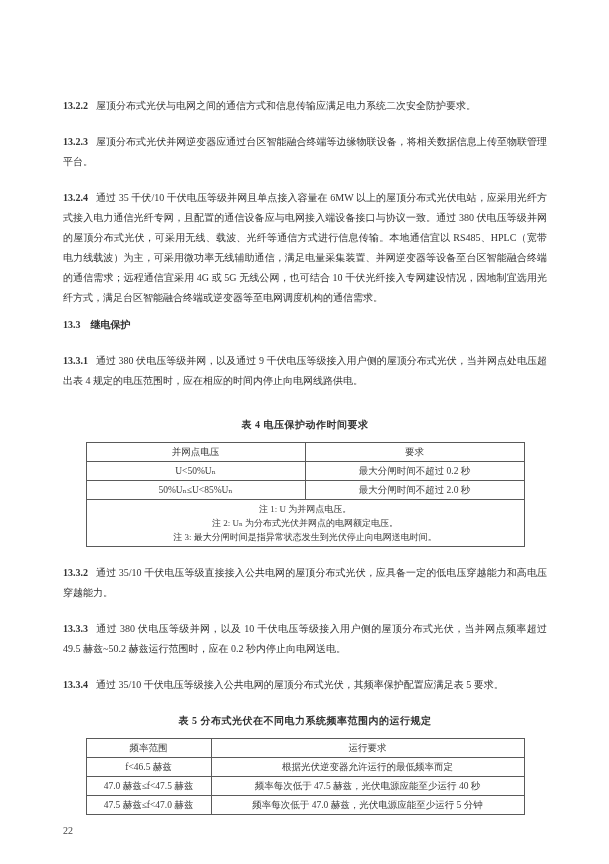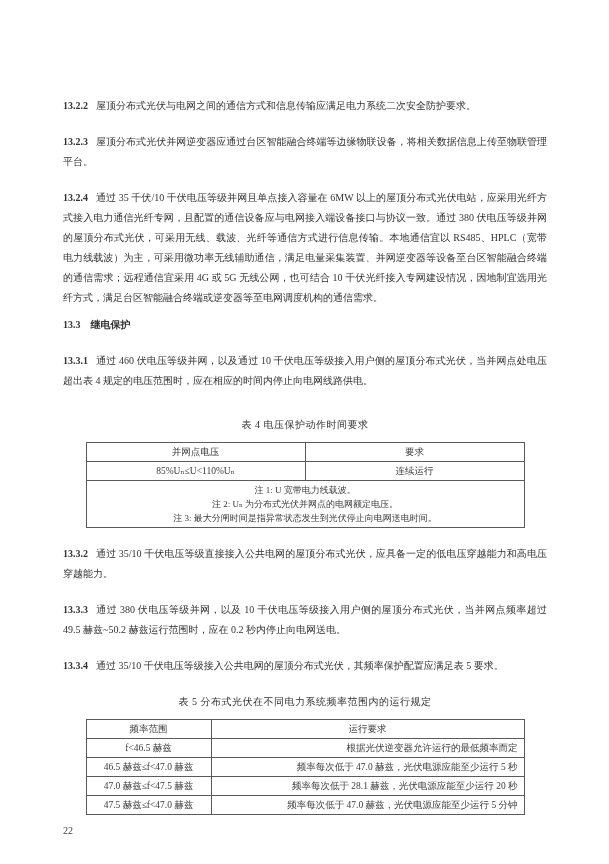--- a/index.html
+++ b/index.html
@@ -7,76 +7,80 @@
     width:609px;height:864px;overflow:hidden;background:#ffffff;
     box-sizing:border-box;padding:80px 62px 0 63px;
     font-family:"Liberation Serif","DejaVu Serif",serif;
     font-size:10px;line-height:20px;color:#333333;
   }
   p.clause{margin:16px 0 7px 0;text-align:justify;}
   p.clause .num{font-weight:bold;margin-right:8px;white-space:nowrap;}
   p.heading{margin:2px 0 7px 0;font-weight:bold;}
   p.heading .num{margin-right:10px;}
   .tcap{
-    text-align:center;font-weight:normal;font-size:10px;
+    text-align:center;font-weight:bold;font-size:10px;
     margin:24px 0 7px 0;letter-spacing:.5px;
   }
   .tcap5{margin-top:16px;}
   table.doc-table{
     border-collapse:collapse;margin:1px auto;width:438px;
     font-size:9.5px;color:#3a3a3a;table-layout:fixed;
   }
   table.doc-table th,table.doc-table td{
     border:1px solid #5a5a5a;padding:2px 6px;text-align:center;
     height:14px;line-height:14px;font-weight:normal;overflow:hidden;
   }
   table.doc-table{border:1.5px solid #3a3a3a;}
   table.t4 col{width:219px;}
   table.t5 col.c1{width:125px;}
   table.t5 col.c2{width:313px;}
-  table.t5 td.left{text-align:right;padding-left:6px;}
+  table.t5 td.left{text-align:center;padding-left:6px;}
   td.notes{text-align:left;padding:3px 6px 4px 6px;height:auto;line-height:16px;font-size:9px;}
   td.notes div{white-space:nowrap;overflow:hidden;}
   .sec-gap{margin-top:4px;}
   .pagenum{
     text-align:left;margin-top:6px;font-size:10px;color:#444;
   }
 </style>
 </head>
 <body>
 
 <p class="clause"><span class="num">13.2.2</span><span>屋顶分布式光伏与电网之间的通信方式和信息传输应满足电力系统二次安全防护要求。</span></p>
 
 <p class="clause"><span class="num">13.2.3</span><span>屋顶分布式光伏并网逆变器应通过台区智能融合终端等边缘物联设备，将相关数据信息上传至物联管理平台。</span></p>
 
 <p class="clause"><span class="num">13.2.4</span><span>通过 35 千伏/10 千伏电压等级并网且单点接入容量在 6MW 以上的屋顶分布式光伏电站，应采用光纤方式接入电力通信光纤专网，且配置的通信设备应与电网接入端设备接口与协议一致。通过 380 伏电压等级并网的屋顶分布式光伏，可采用无线、载波、光纤等通信方式进行信息传输。本地通信宜以 RS485、HPLC（宽带电力线载波）为主，可采用微功率无线辅助通信，满足电量采集装置、并网逆变器等设备至台区智能融合终端的通信需求；远程通信宜采用 4G 或 5G 无线公网，也可结合 10 千伏光纤接入专网建设情况，因地制宜选用光纤方式，满足台区智能融合终端或逆变器等至电网调度机构的通信需求。</span></p>
 
 <p class="heading"><span class="num">13.3</span><span>继电保护</span></p>
 
-<p class="clause"><span class="num">13.3.1</span><span>通过 460 伏电压等级并网，以及通过 10 千伏电压等级接入用户侧的屋顶分布式光伏，当并网点处电压超出表 4 规定的电压范围时，应在相应的时间内停止向电网线路供电。</span></p>
+<p class="clause"><span class="num">13.3.1</span><span>通过 380 伏电压等级并网，以及通过 9 千伏电压等级接入用户侧的屋顶分布式光伏，当并网点处电压超出表 4 规定的电压范围时，应在相应的时间内停止向电网线路供电。</span></p>
 
 <div class="tcap">表 4 电压保护动作时间要求</div>
 
 <table class="doc-table t4">
   <colgroup>
       <col>
       <col>
     </colgroup>
   <tbody>
       <tr>
     <th>并网点电压</th>
     <th>要求</th>
   </tr>
   <tr>
-    <td>85%Uₙ≤U&lt;110%Uₙ</td>
-    <td>连续运行</td>
+    <td>U&lt;50%Uₙ</td>
+    <td>最大分闸时间不超过 0.2 秒</td>
+  </tr>
+  <tr>
+    <td>50%Uₙ≤U&lt;85%Uₙ</td>
+    <td>最大分闸时间不超过 2.0 秒</td>
   </tr>
   <tr>
     <td class="notes" colspan="2">
-      <div>注 1: U 宽带电力线载波。</div>
+      <div>注 1: U 为并网点电压。</div>
       <div>注 2: Uₙ 为分布式光伏并网点的电网额定电压。</div>
       <div>注 3: 最大分闸时间是指异常状态发生到光伏停止向电网送电时间。</div>
     </td>
   </tr>
 </tbody>
   </table>
 
 <p class="clause sec-gap"><span class="num">13.3.2</span><span>通过 35/10 千伏电压等级直接接入公共电网的屋顶分布式光伏，应具备一定的低电压穿越能力和高电压穿越能力。</span></p>
 
 <p class="clause"><span class="num">13.3.3</span><span>通过 380 伏电压等级并网，以及 10 千伏电压等级接入用户侧的屋顶分布式光伏，当并网点频率超过 49.5 赫兹~50.2 赫兹运行范围时，应在 0.2 秒内停止向电网送电。</span></p>
@@ -93,26 +97,22 @@
   <tbody>
       <tr>
     <th>频率范围</th>
     <th>运行要求</th>
   </tr>
   <tr>
     <td>f&lt;46.5 赫兹</td>
     <td class="left">根据光伏逆变器允许运行的最低频率而定</td>
   </tr>
   <tr>
-    <td>46.5 赫兹≤f&lt;47.0 赫兹</td>
-    <td class="left">频率每次低于 47.0 赫兹，光伏电源应能至少运行 5 秒</td>
-  </tr>
-  <tr>
     <td>47.0 赫兹≤f&lt;47.5 赫兹</td>
-    <td class="left">频率每次低于 28.1 赫兹，光伏电源应能至少运行 20 秒</td>
+    <td class="left">频率每次低于 47.5 赫兹，光伏电源应能至少运行 40 秒</td>
   </tr>
   <tr>
     <td>47.5 赫兹≤f&lt;47.0 赫兹</td>
     <td class="left">频率每次低于 47.0 赫兹，光伏电源应能至少运行 5 分钟</td>
   </tr>
 </tbody>
   </table>
 
 <div class="pagenum">22</div>
 

